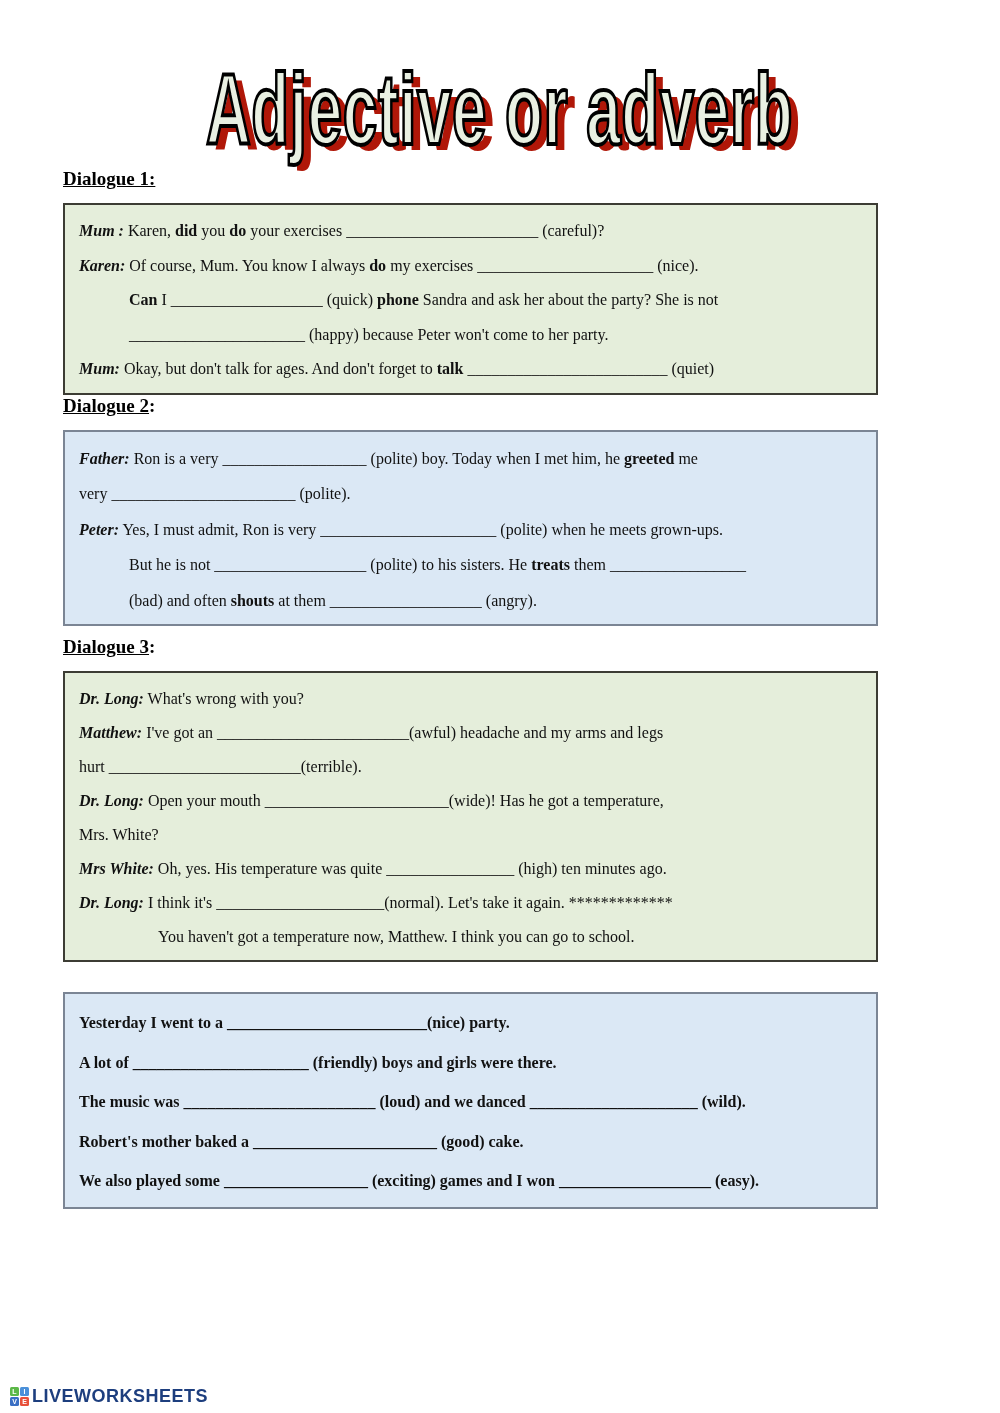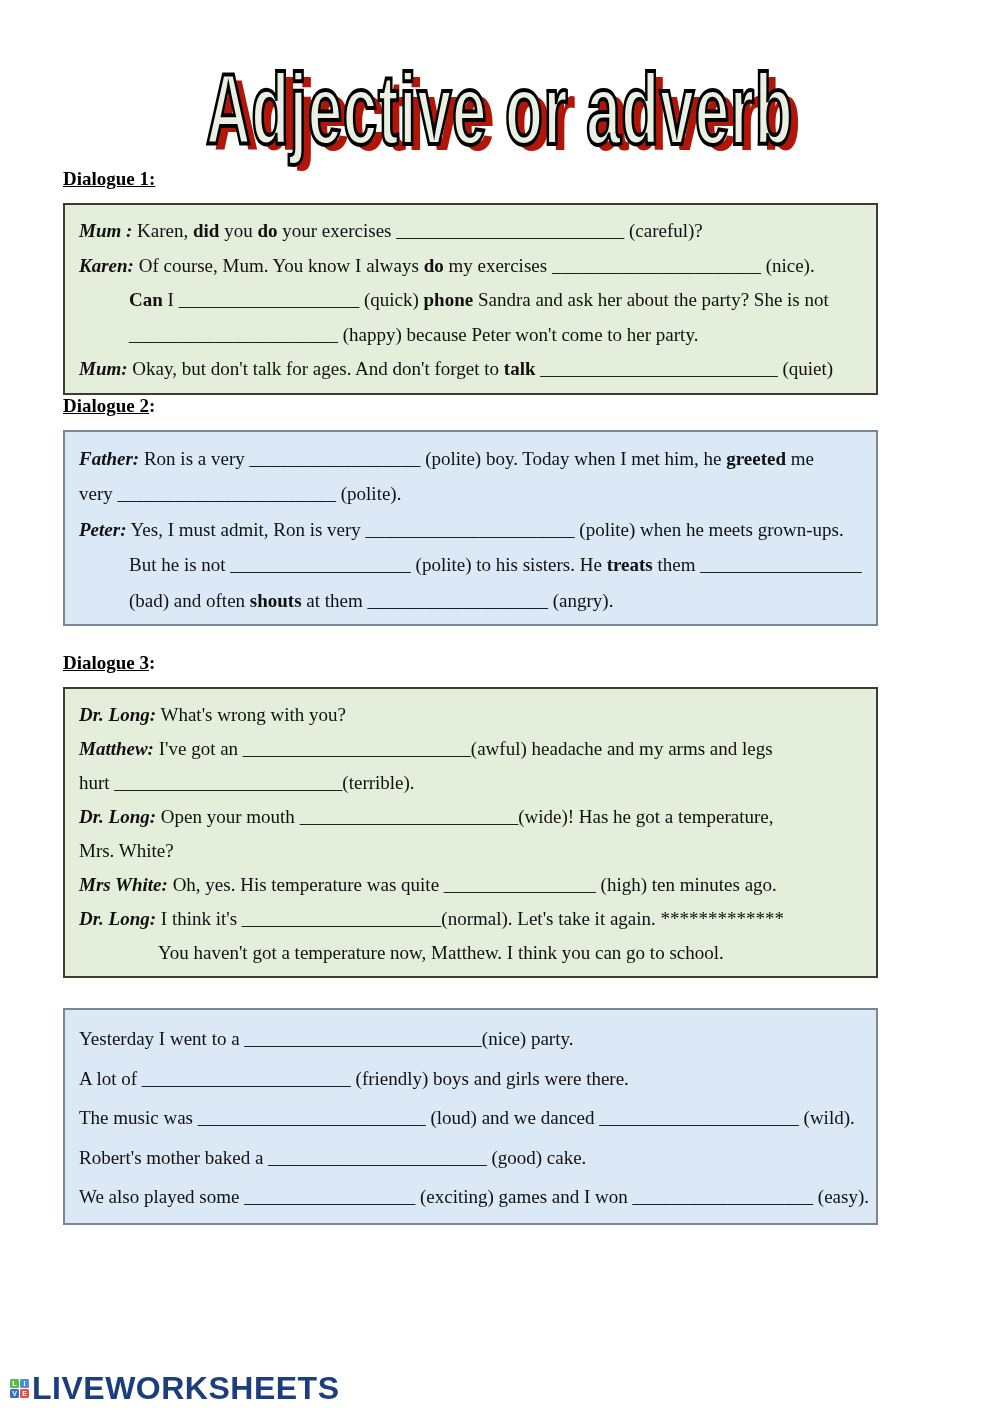--- a/index.html
+++ b/index.html
@@ -14,53 +14,53 @@
     font-family:"Liberation Sans","DejaVu Sans",sans-serif;font-weight:700;
     font-size:100px;line-height:98px;letter-spacing:1px;
     color:var(--title-fill,#e9f0e2);
     -webkit-text-stroke:4px #000;
     text-shadow:13px 6px 0 var(--title-shadow,#b01708);
     transform:scaleX(0.62);transform-origin:center;
   }
   
   .sections{margin:8px 0 0 63px;width:880px;}
   section{}
-  section.sec-1{margin-bottom:26px;}
+  section.sec-1{margin-bottom:10px;}
   section.sec-2{margin-bottom:30px;}
   section.sec-3{margin-bottom:0;}
   h2.heading{font-size:19px;font-weight:bold;margin:0 0 13px 0;color:#000;}
   h2.heading .u{text-decoration:underline;}
   .box{
     width:815px;box-sizing:border-box;
     border:2px solid #333;padding:9px 14px 6px;
-    font-size:19px;
+    font-size:16px;
   }
   .box.green{background:var(--green-bg,#e5eedb);border-color:#3c3c34;}
   .box.blue{background:var(--blue-bg,#dbe8f5);border-color:#7b8594;}
   .line{white-space:nowrap;}
   .sec-0 .line{line-height:34.5px;}
   .sec-1 .line{line-height:35.5px;}
   .sec-2 .line{line-height:34px;}
-  .sec-3 .line{line-height:39.5px;}
+  .sec-3 .line{line-height:39.5px;font-weight:bold;}
   .ind1{padding-left:50px;}
   .ind2{padding-left:79px;}
   .b{font-weight:bold;}
   .bi{font-weight:bold;font-style:italic;}
   .blank{letter-spacing:0;}
   
   .footer{position:absolute;left:10px;bottom:6px;display:flex;align-items:center;gap:3px;}
   .logo-grid{display:grid;grid-template-columns:9px 9px;grid-auto-rows:9px;gap:1px;}
   .logo-sq{
     width:9px;height:9px;border-radius:1.5px;color:#fff;
     font-family:"Liberation Sans","DejaVu Sans",sans-serif;font-weight:bold;
     font-size:7px;line-height:9.5px;text-align:center;
   }
   .brand{
     font-family:"Liberation Sans","DejaVu Sans",sans-serif;font-weight:800;
-    font-size:32px;letter-spacing:0.5px;color:var(--brand,#1d3e7e);text-align:center;
+    font-size:18px;letter-spacing:0.5px;color:var(--brand,#1d3e7e);text-align:center;
   }
 </style>
 </head>
 <body>
 
 <div class="page" style="--title-fill: #e9f0e2; --title-shadow: #b01708; --green-bg: #e5eedb; --blue-bg: #dbe8f5; --brand: #1d3e7e;">
 
   <div class="title-wrap">
     <h1 class="title">Adjective or adverb</h1>
   </div>

